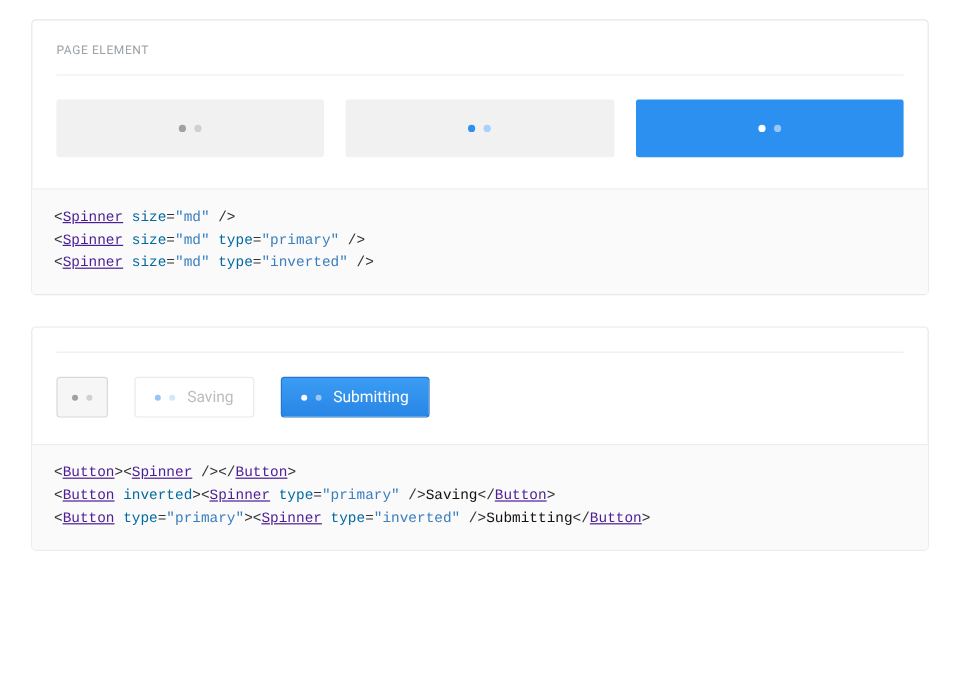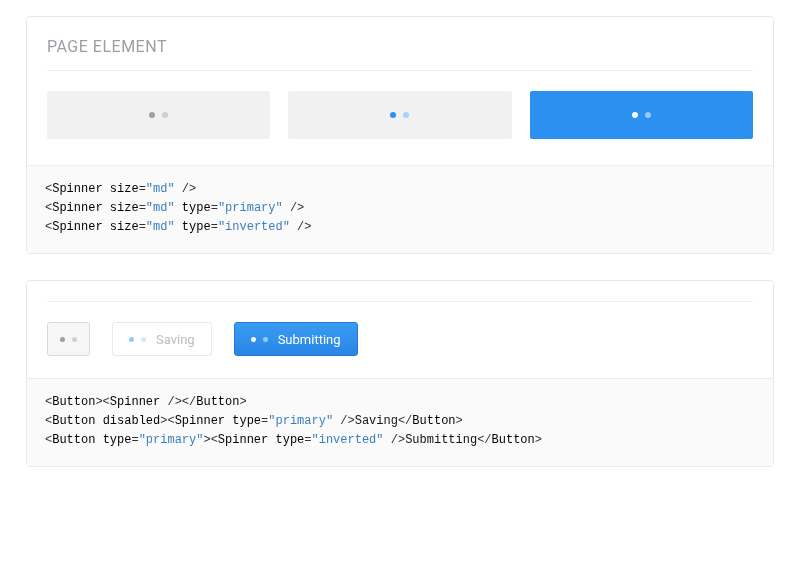--- a/index.html
+++ b/index.html
@@ -14,21 +14,21 @@
       background: #fff;
       border: 1px solid #e8e8e8;
       border-radius: 4px;
       margin-bottom: 26px;
     }
     .card-body {
       padding: 20px 20px 10px 20px;
     }
     .card-title {
       color: #9aa0a6;
-      font-size: 16px;
+      font-size: 10px;
       letter-spacing: 0.5px;
       font-weight: 400;
       margin-bottom: 14px;
     }
     .divider {
       border: none;
       border-top: 1px solid #eee;
       margin-bottom: 20px;
     }
     .row {
@@ -75,22 +75,22 @@
       border: 1px solid transparent;
     }
     .btn-default { background: #f6f6f6; border-color: #d9d9d9; color: #555; padding: 0 12px;}
     .btn-disabled { background: #fff; border-color: #eaeaea; color: #bdbdbd; }
     .btn-primary {
       background: linear-gradient(to bottom, #3a9cf3, #2886e6);
       border-color: #2577cf; color: #fff;
     }
     
     .p { color:#333; } 
-    .tag { color:#000000; }
-    .attr { color:#000000; }
+    .tag { color:#4c1d95;text-decoration:underline; }
+    .attr { color:#0369a1; }
     .eq { color:#333; }
     .str { color:#3a7fbf; }
     .txt { color:#111; font-weight:500; }
   </style>
 </head>
 <body>
 
 <div class="card">
   <div class="card-body">
     <div class="card-title">PAGE ELEMENT</div>
@@ -141,15 +141,15 @@
       <div class="btn btn-primary">
         <div class="dots dots-white">
           <span class="dot sm"></span>
             <span class="dot sm"></span>
         </div>
         <span>Submitting</span>
       </div>
     </div>
   </div>
   <div class="code-block" id="code2"><span class="p">&lt;</span><span class="tag">Button</span><span class="p">&gt;&lt;</span><span class="tag">Spinner</span> <span class="p">/&gt;&lt;/</span><span class="tag">Button</span><span class="p">&gt;</span>
-<span class="p">&lt;</span><span class="tag">Button</span> <span class="attr">disabled</span><span class="p">&gt;&lt;</span><span class="tag">Spinner</span> <span class="attr">type</span><span class="eq">=</span><span class="str">"primary"</span> <span class="p">/&gt;</span><span class="txt">Saving</span><span class="p">&lt;/</span><span class="tag">Button</span><span class="p">&gt;</span>
+<span class="p">&lt;</span><span class="tag">Button</span> <span class="attr">inverted</span><span class="p">&gt;&lt;</span><span class="tag">Spinner</span> <span class="attr">type</span><span class="eq">=</span><span class="str">"primary"</span> <span class="p">/&gt;</span><span class="txt">Saving</span><span class="p">&lt;/</span><span class="tag">Button</span><span class="p">&gt;</span>
 <span class="p">&lt;</span><span class="tag">Button</span> <span class="attr">type</span><span class="eq">=</span><span class="str">"primary"</span><span class="p">&gt;&lt;</span><span class="tag">Spinner</span> <span class="attr">type</span><span class="eq">=</span><span class="str">"inverted"</span> <span class="p">/&gt;</span><span class="txt">Submitting</span><span class="p">&lt;/</span><span class="tag">Button</span><span class="p">&gt;</span></div>
 </div>
 
 </body></html>

